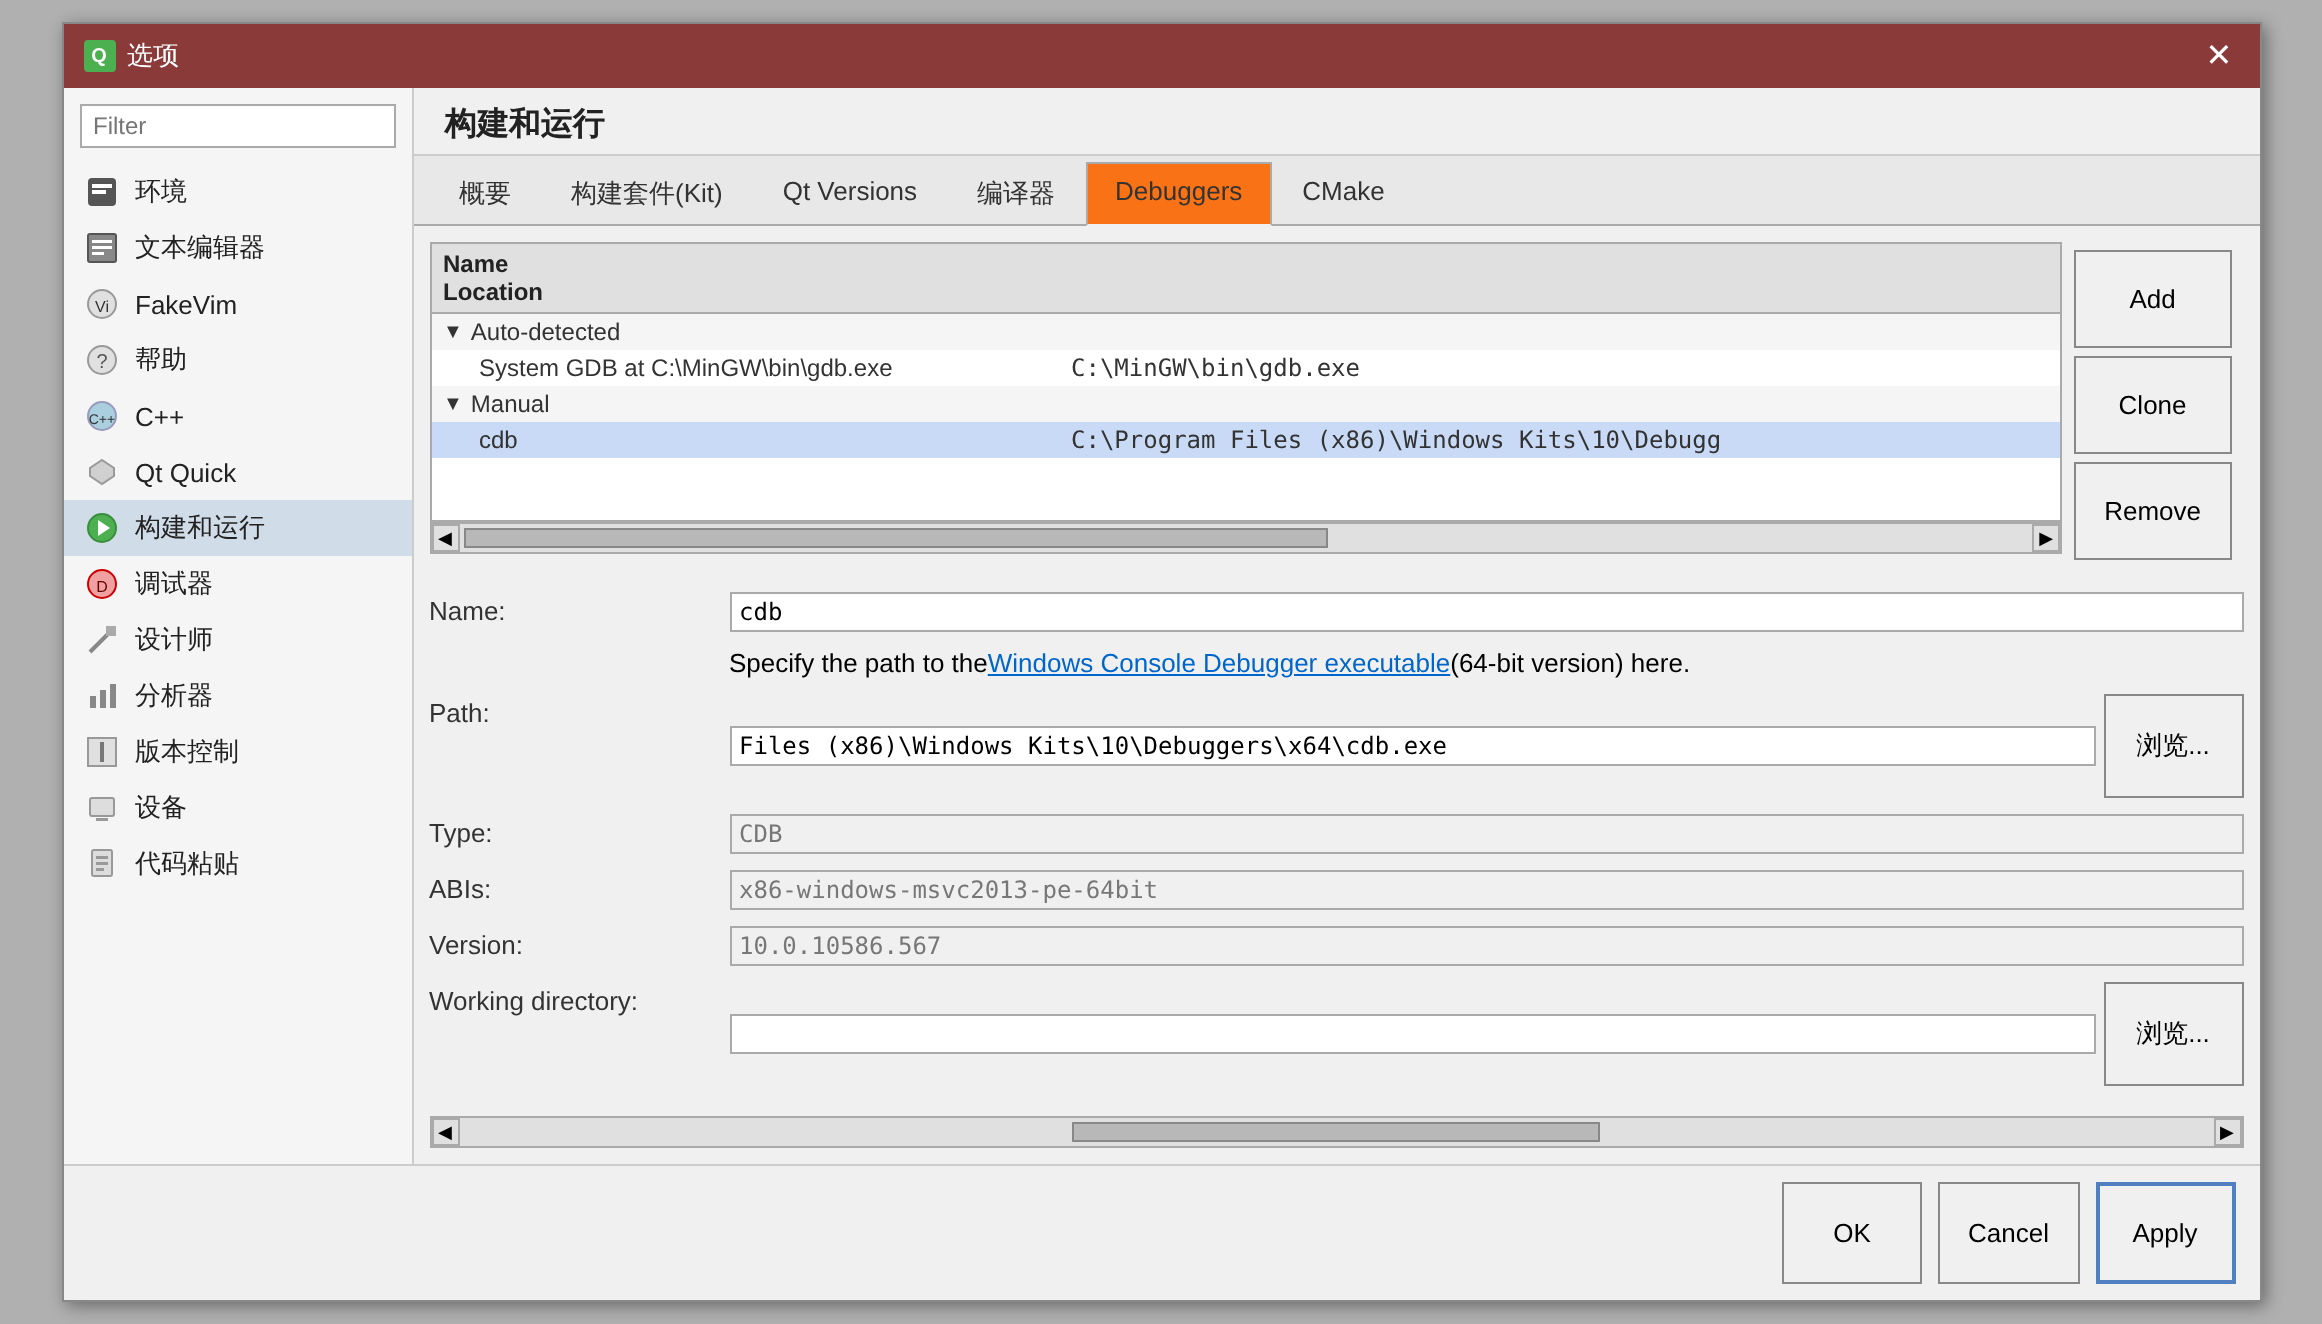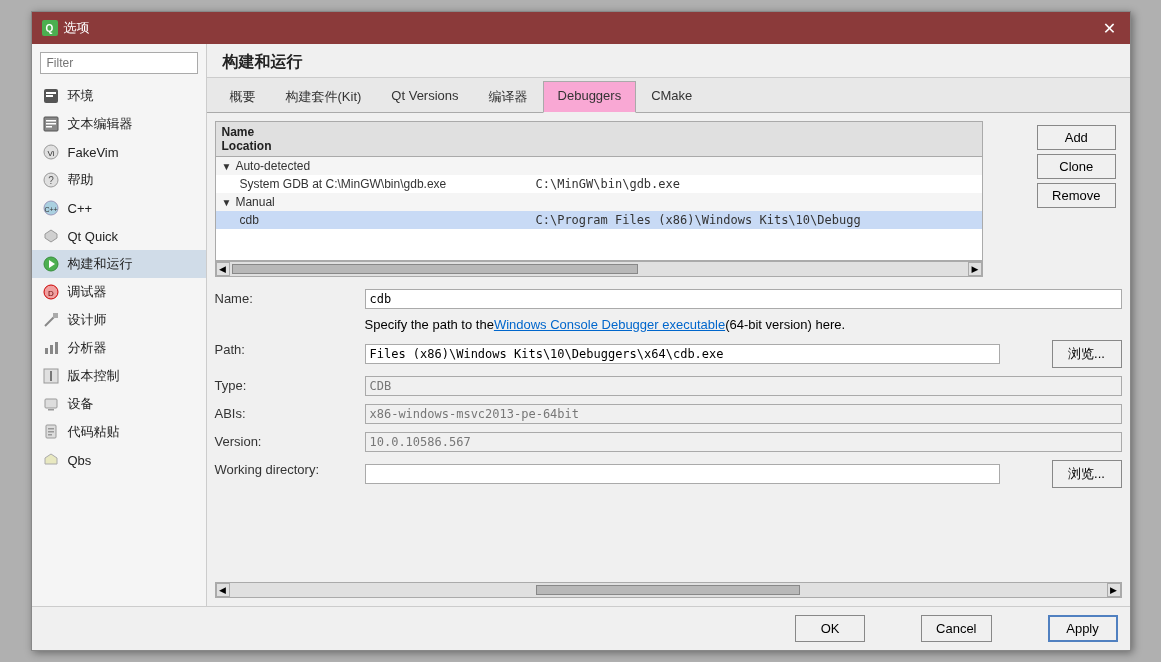--- a/index.html
+++ b/index.html
@@ -130,21 +130,21 @@
       padding: 6px 14px;
       cursor: pointer;
       font-size: 13px;
       color: #333;
       border: 1px solid transparent;
       border-bottom: none;
       margin-top: 3px;
       background: transparent;
     }
     .tab.active {
-      background: #f9a8d4;
+      background: #f97316;
       border-color: #aaa;
       border-bottom: 1px solid #f0f0f0;
       margin-bottom: -1px;
       z-index: 1;
     }
     .tab-content {
       flex: 1;
       display: flex;
       flex-direction: column;
       overflow: hidden;
@@ -206,28 +206,27 @@
       flex-shrink: 0;
     }
     .debugger-upper {
       display: flex;
       gap: 0;
     }
     .debugger-table-wrap {
       flex: 1;
     }
     .btn {
-      padding: 4px 14px;
+      padding: 16px 14px;
       background: #f0f0f0;
       border: 1px solid #888;
       font-size: 13px;
       cursor: pointer;
       min-width: 70px;
       text-align: center;
-      margin-left: 48px;
     }
     .btn.primary {
       background: #f0f0f0;
       border: 2px solid #5080c0;
     }
     .scrollbar-arrow {
       width: 14px;
       height: 14px;
       background: #e0e0e0;
       border: 1px solid #aaa;
@@ -449,28 +448,20 @@
       <div class="sidebar-item">
         <div class="sidebar-icon">
           <svg width="16" height="16" viewBox="0 0 16 16">
               <rect x="3" y="1" width="10" height="13" rx="1" fill="#ddd" stroke="#999"></rect>
               <rect x="5" y="4" width="6" height="1.5" fill="#999"></rect>
               <rect x="5" y="7" width="6" height="1.5" fill="#999"></rect>
               <rect x="5" y="10" width="4" height="1.5" fill="#999"></rect>
             </svg>
         </div>
         <span>代码粘贴</span>
-      </div>
-      <div class="sidebar-item">
-        <div class="sidebar-icon">
-          <svg width="16" height="16" viewBox="0 0 16 16">
-              <polygon points="8,2 14,6 14,12 2,12 2,6" fill="#e8e8c0" stroke="#aaa"></polygon>
-            </svg>
-        </div>
-        <span>Qbs</span>
       </div>
     </div>
 
     <div class="main-panel">
       <div class="main-header">构建和运行</div>
 
       <div class="tabs">
         <div class="tab">
           <span>概要</span>
         </div>

